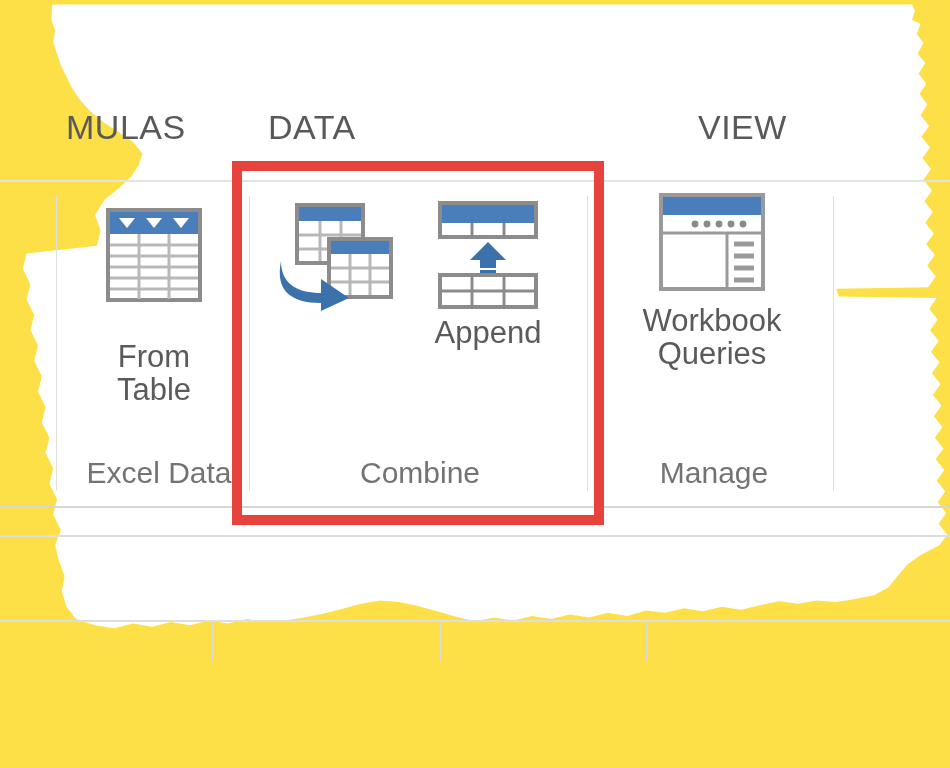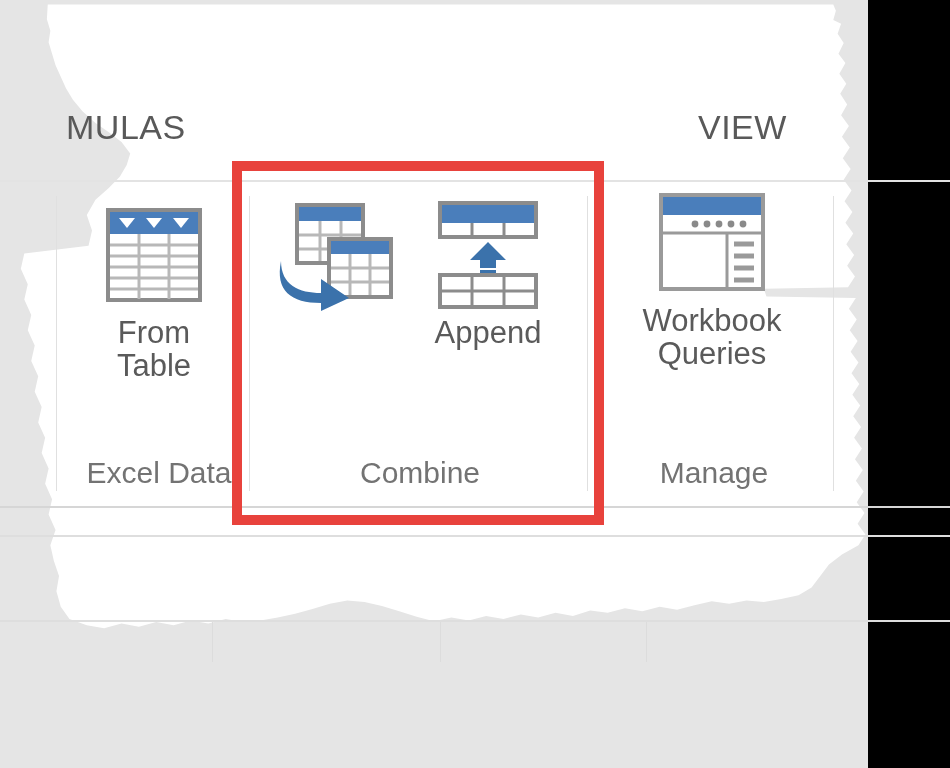--- a/index.html
+++ b/index.html
@@ -2,21 +2,21 @@
 <html><head>
 <meta charset="utf-8">
 <style>
   * { box-sizing: border-box; margin: 0; padding: 0; }
   html, body {
     width: 950px; height: 768px;
     background: #000000;
     font-family: "Liberation Sans", sans-serif;
     overflow: hidden;
   }
-  #stage { position: relative; width: 868px; height: 768px; background: #e5e5e5; }
+  #stage { position: relative; width: 950px; height: 768px; background: #fde047; }
 
   
   #paper {
     position: absolute; inset: 0;
     background: #ffffff;
     -webkit-clip-path: polygon(
       5.5% 0.6%, 96.0% 0.6%, 96.3% 1.4%, 96.0% 2.6%, 96.9% 3.1%, 96.5% 4.4%,
       97.2% 5.6%, 96.6% 7.0%, 97.4% 8.2%, 96.7% 9.6%, 97.5% 10.9%, 96.8% 12.2%,
       97.6% 13.6%, 96.9% 15.0%, 97.8% 16.4%, 97.0% 17.8%, 97.9% 19.2%,
       97.1% 20.6%, 98.0% 22.0%, 97.2% 23.4%, 98.1% 24.8%, 97.3% 26.2%,
@@ -126,21 +126,21 @@
     position: absolute;
     display: flex; flex-direction: column; align-items: center;
     width: 170px;
   }
   .rb .icon-wrap { height: 118px; display: flex; align-items: center; justify-content: center; }
   .rb .rb-label {
     font-size: 31px; color: #5a5a5a; line-height: 1.08;
     text-align: center; white-space: pre-line; margin-top: 2px;
   }
 
-  #btn-from-table { left: 66px;  top: 196px; width: 176px; }
+  #btn-from-table { left: 66px;  top: 196px; width: 176px; gap: 24px; }
   #btn-merge      { left: 258px; top: 196px; width: 152px; }
   #btn-append     { left: 412px; top: 196px; width: 152px; }
   #btn-wb-queries { left: 598px; top: 184px; width: 228px; }
 
   
   .group-caption {
     position: absolute; top: 456px;
     font-size: 30px; color: #737373; text-align: center;
     white-space: nowrap;
   }
@@ -162,20 +162,21 @@
 </style>
 </head>
 <body>
 
 <div id="stage">
 
   <div id="paper"></div>
 
   <div id="tabstrip">
     <div class="tab tab-formulas">MULAS</div>
+    <div class="tab tab-data">DATA</div>
     <div class="tab tab-view">VIEW</div>
   </div>
 
   <div id="ribbon-top-line"></div>
 
   <div class="group-divider gd-1"></div>
   <div class="group-divider gd-2"></div>
   <div class="group-divider gd-3"></div>
   <div class="group-divider gd-4"></div>
 

